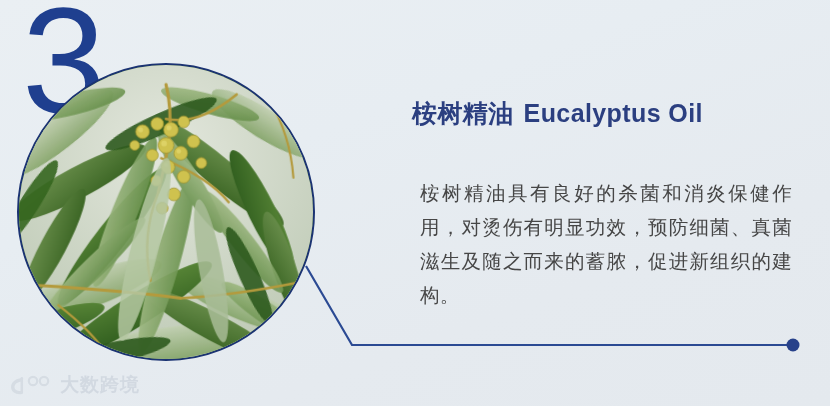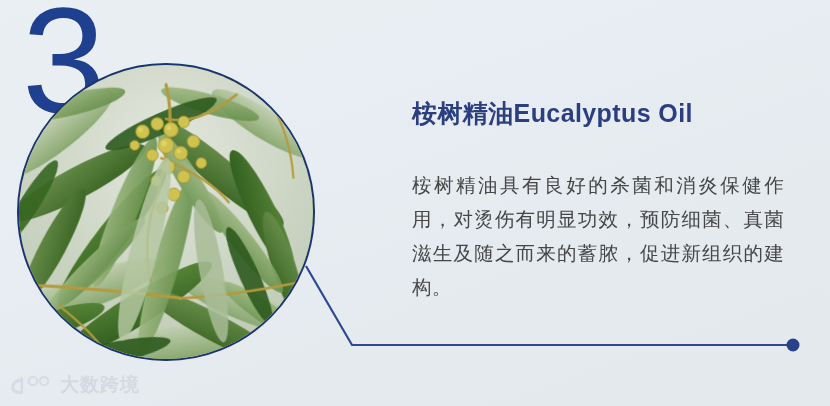--- a/index.html
+++ b/index.html
@@ -74,23 +74,23 @@
   }
   .headline {
     margin: 0;
     font-size: 25px;
     font-weight: 700;
     color: #2b3f80;
     letter-spacing: 0.4px;
     line-height: 1.2;
     white-space: nowrap;
   }
-  .headline .headline-cn { }
+  .headline .headline-cn { margin-right: 10px; }
   .body-copy {
-    margin: 0;
+    margin: 8px;
     padding-top: 40px;
     font-size: 19.5px;
     line-height: 34px;
     color: #464646;
     letter-spacing: 0.2px;
     text-align: justify;
     width: 372px;
   }
 
   

